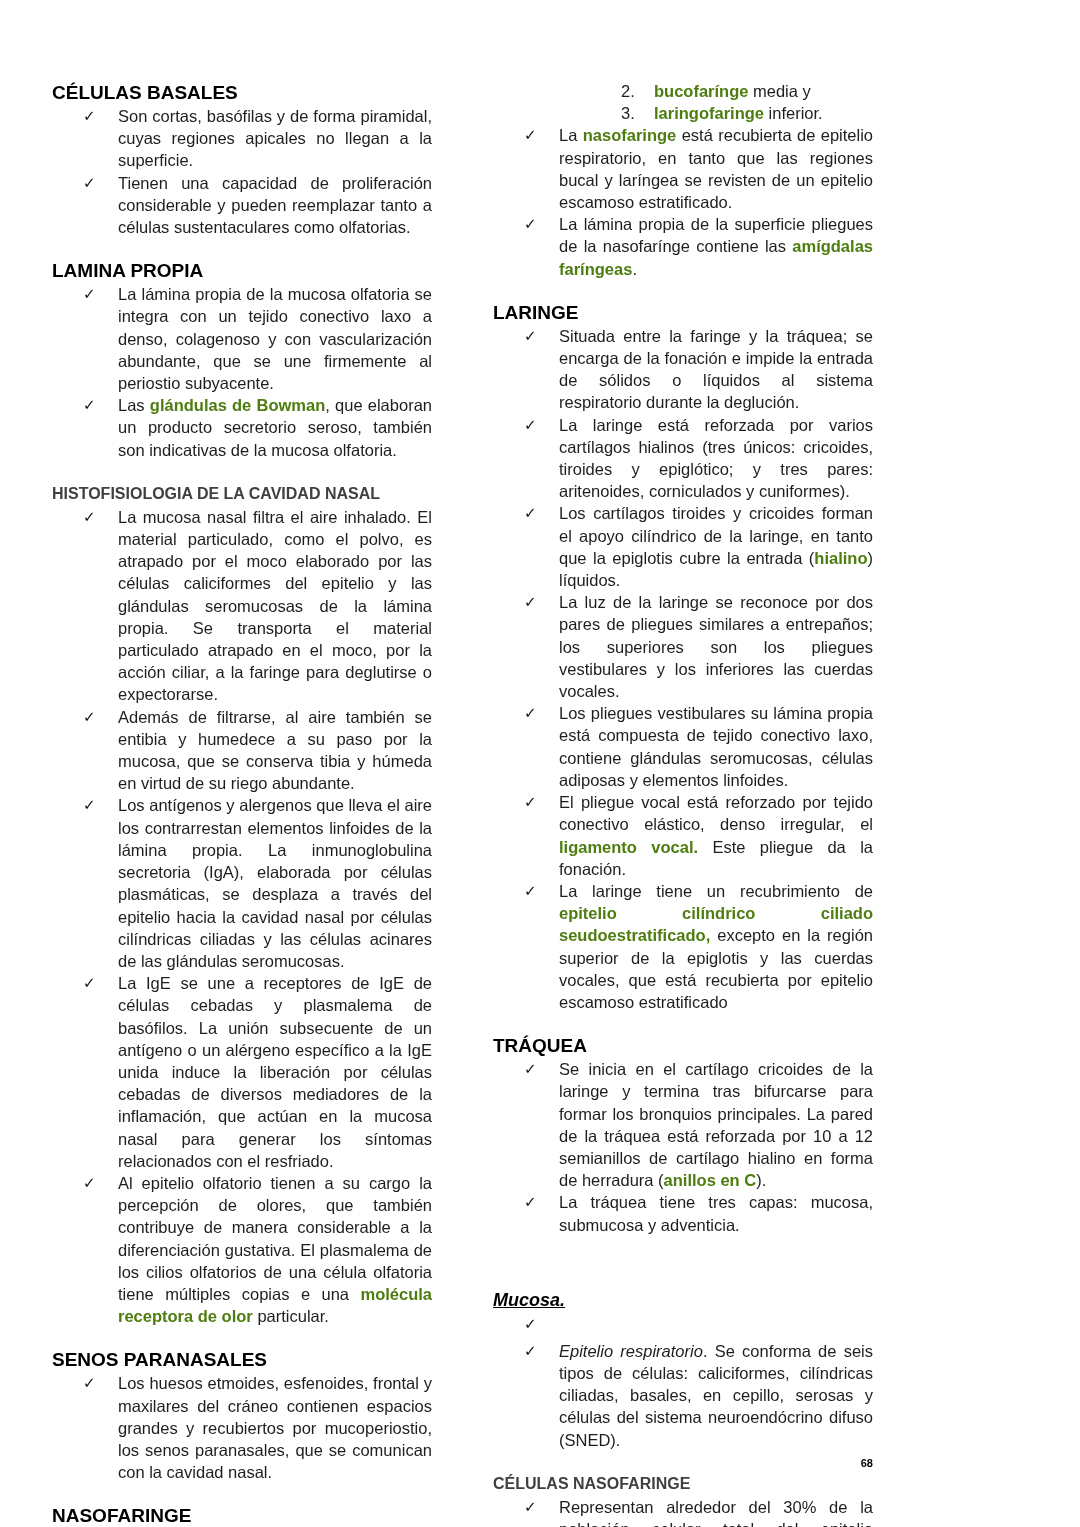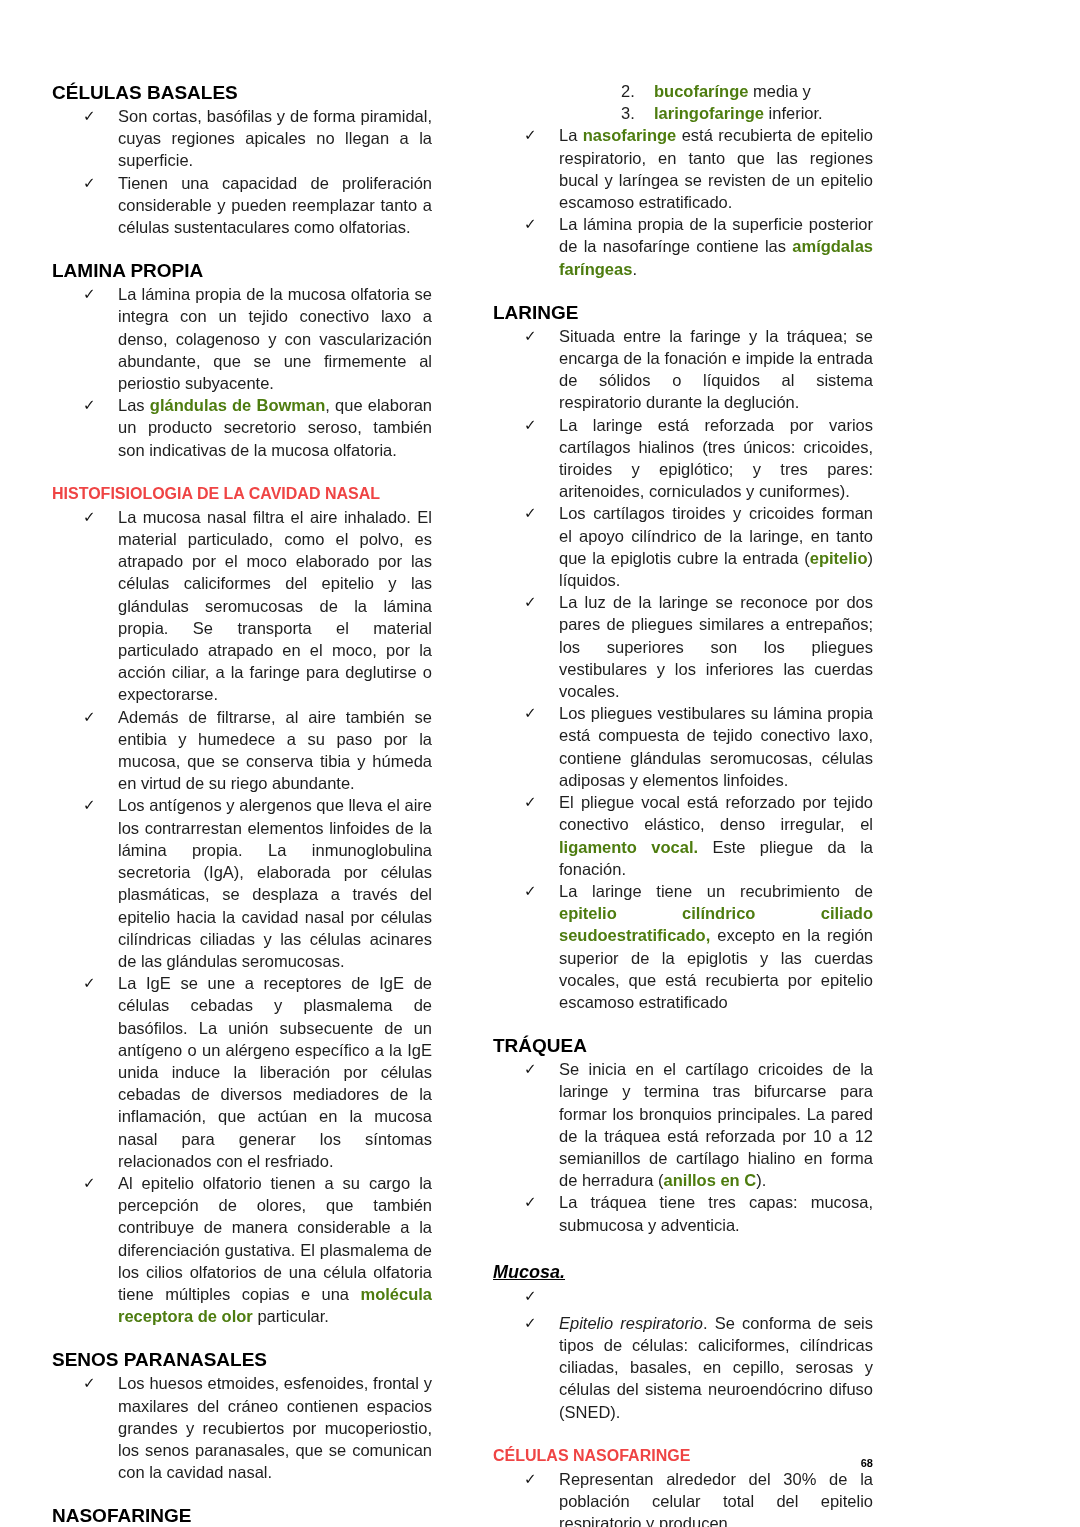--- a/index.html
+++ b/index.html
@@ -7,28 +7,28 @@
     width:920px; height:1527px; position:relative; overflow:hidden;
     background:#ffffff; color:#1e1e1e; box-sizing:border-box;
     padding:80px 47px 0 52px;
     font-family:"Liberation Sans","DejaVu Sans",sans-serif;
   }
   .cols { display:flex; gap:61px; }
   .col { width:460px; font-size:16.5px; line-height:22.2px; }
 
   .block { margin:0; }
   .block.h1 { font-size:19px; font-weight:700; color:#000; margin-top:20px; line-height:25px; }
-  .block.h2 { font-size:16px; font-weight:700; color:#ef4444; margin-top:21px; line-height:24px; }
+  .block.h2 { font-size:16px; font-weight:700; color:#404040; margin-top:21px; line-height:24px; }
   .block.hu { font-size:18px; font-weight:700; font-style:italic; text-decoration:underline; color:#000; margin-top:21px; line-height:25px; }
   .col > .block:first-child { margin-top:0; }
 
   .block.bullet { position:relative; padding-left:66px; text-align:justify; }
   .block.bullet .check { position:absolute; left:31px; top:0; font-size:15px; color:#111; }
   .block.bullet.gap { margin-top:27px; }
-  .block.hu.gap { margin-top:24px; }
+  .block.hu.gap { margin-top:52px; }
 
   .block.numbered { padding-left:158px; }
   .col-right .block.numbered { padding-left:128px; }
   .block.numbered .num { display:inline-block; width:33px; }
 
   .b { font-weight:700; color:#4d7c0f; }
   .i { font-style:italic; }
 
   .page-number { position:absolute; right:47px; bottom:58px; font-size:11px; font-weight:700; color:#000; }
 </style>
@@ -90,34 +90,34 @@
       </div>
     <div class="col col-right" id="col-right">
         <div class="block numbered"><span class="num">2.</span><span class="btxt"><span class="b">bucofarínge</span><span> media y</span></span></div>
         <div class="block numbered"><span class="num">3.</span><span class="btxt"><span class="b">laringofaringe</span><span> inferior.</span></span></div>
         <div class="block bullet">
           <span class="check">✓</span>
           <div class="btxt"><span>La </span><span class="b">nasofaringe</span><span> está recubierta de epitelio respiratorio, en tanto que las regiones bucal y laríngea se revisten de un epitelio escamoso estratificado.</span></div>
         </div>
         <div class="block bullet">
           <span class="check">✓</span>
-          <div class="btxt"><span>La lámina propia de la superficie posterior de la nasofarínge contiene las </span><span class="b">amígdalas faríngeas</span><span>.</span></div>
+          <div class="btxt"><span>La lámina propia de la superficie pliegues de la nasofarínge contiene las </span><span class="b">amígdalas faríngeas</span><span>.</span></div>
         </div>
         <div class="block h1"><span>LARINGE</span></div>
         <div class="block bullet">
           <span class="check">✓</span>
           <div class="btxt"><span>Situada entre la faringe y la tráquea; se encarga de la fonación e impide la entrada de sólidos o líquidos al sistema respiratorio durante la deglución.</span></div>
         </div>
         <div class="block bullet">
           <span class="check">✓</span>
           <div class="btxt"><span>La laringe está reforzada por varios cartílagos hialinos (tres únicos: cricoides, tiroides y epiglótico; y tres pares: aritenoides, corniculados y cuniformes).</span></div>
         </div>
         <div class="block bullet">
           <span class="check">✓</span>
-          <div class="btxt"><span>Los cartílagos tiroides y cricoides forman el apoyo cilíndrico de la laringe, en tanto que la epiglotis cubre la entrada (</span><span class="b">epitelio</span><span>) líquidos.</span></div>
+          <div class="btxt"><span>Los cartílagos tiroides y cricoides forman el apoyo cilíndrico de la laringe, en tanto que la epiglotis cubre la entrada (</span><span class="b">hialino</span><span>) líquidos.</span></div>
         </div>
         <div class="block bullet">
           <span class="check">✓</span>
           <div class="btxt"><span>La luz de la laringe se reconoce por dos pares de pliegues similares a entrepaños; los superiores son los pliegues vestibulares y los inferiores las cuerdas vocales.</span></div>
         </div>
         <div class="block bullet">
           <span class="check">✓</span>
           <div class="btxt"><span>Los pliegues vestibulares su lámina propia está compuesta de tejido conectivo laxo, contiene glándulas seromucosas, células adiposas y elementos linfoides.</span></div>
         </div>
         <div class="block bullet">

